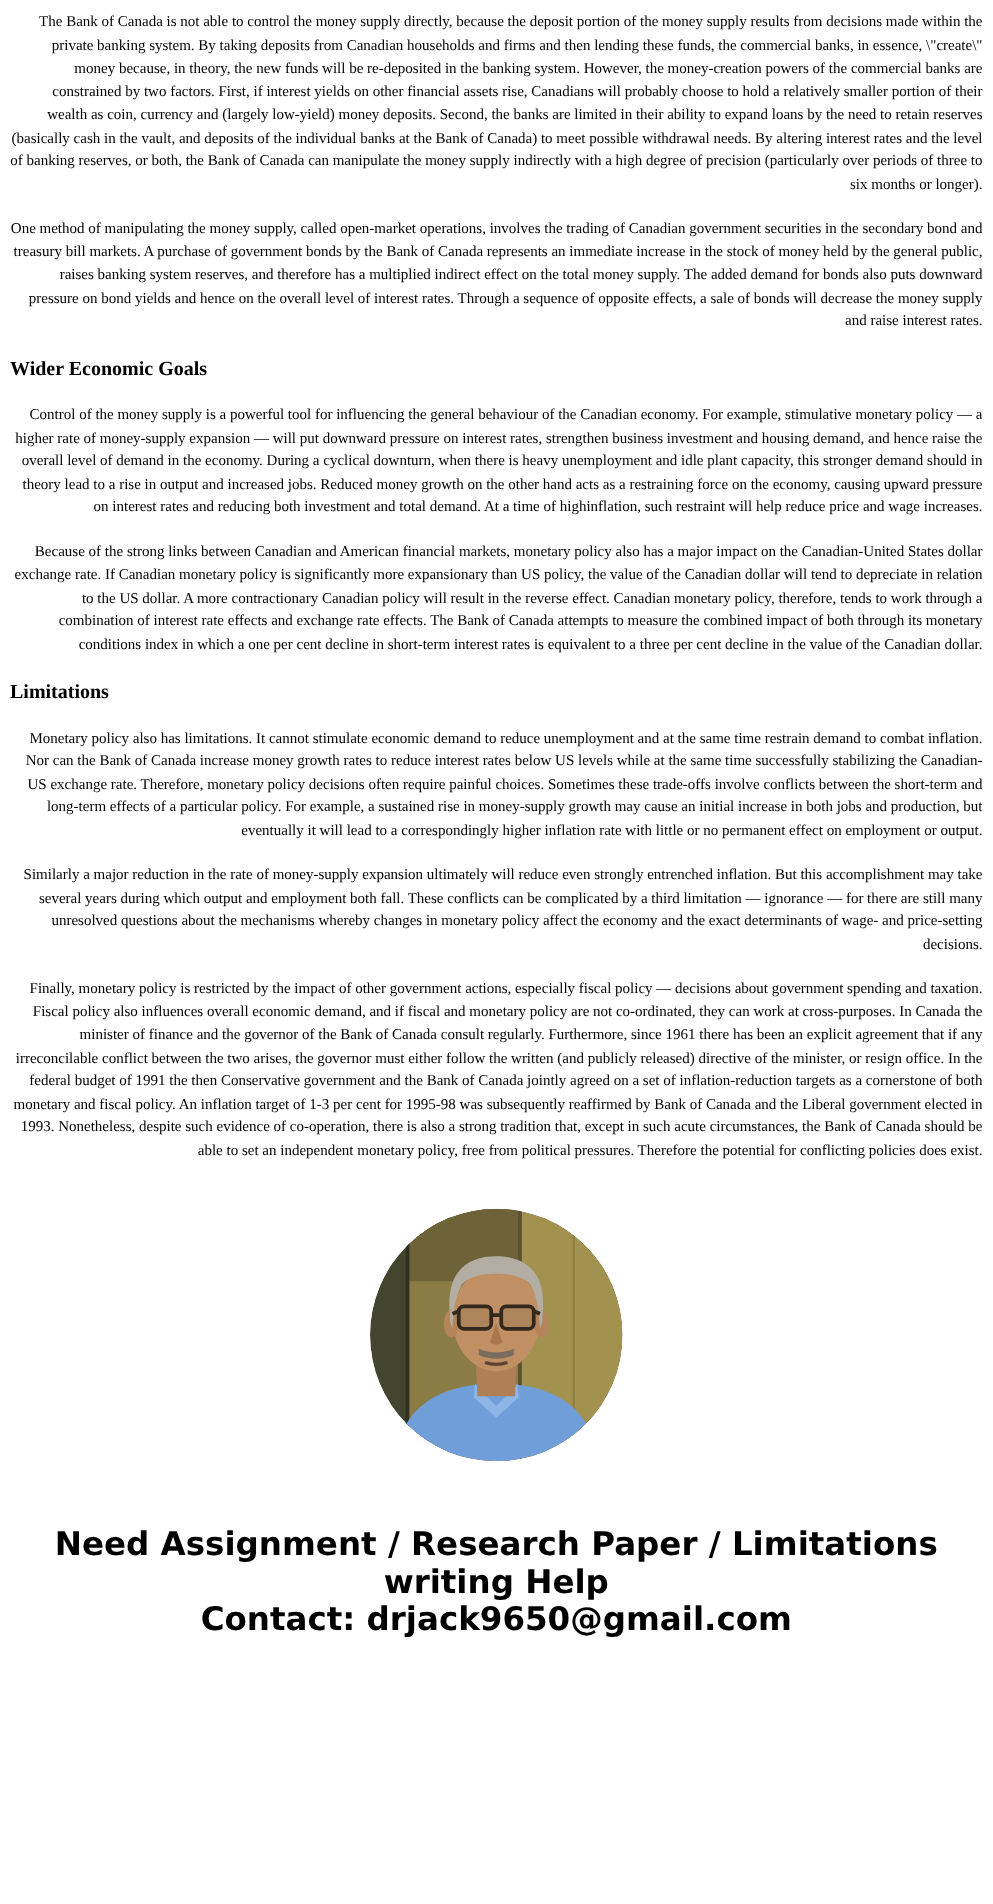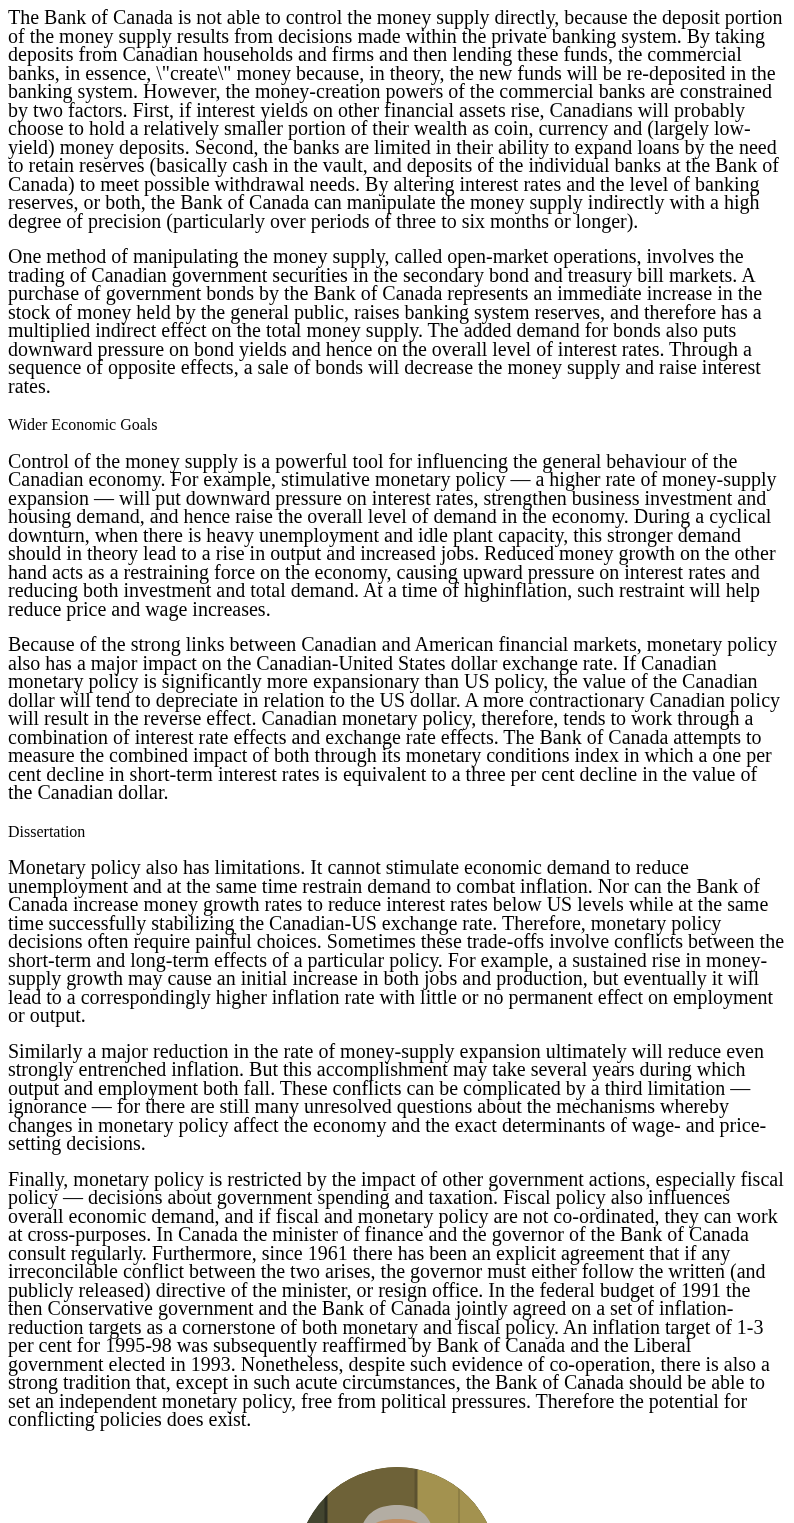--- a/index.html
+++ b/index.html
@@ -10,29 +10,29 @@
     color: #000000;
     font-family: "Liberation Serif", serif;
   }
   .page {
     position: relative;
     width: 794px;
     min-height: 1523px;
     padding: 8px 8px 24px 8px;
   }
   .body-text {
-    font-size: 20px;
+    font-size: 12px;
     line-height: 18.5px;
     margin: 0 0 17px 0;
-    text-align: left;
+    text-align: right;
   }
   .section-heading {
     font-size: 16px;
     line-height: 18.5px;
-    font-weight: normal;
+    font-weight: bold;
     margin: 21px 0 17px 0;
   }
   .photo-wrap {
     width: 202px;
     height: 202px;
     margin: 38px auto 0 auto;
     border-radius: 50%;
     overflow: hidden;
   }
   .photo-wrap svg { display: block; }
@@ -54,21 +54,21 @@
 <main class="page">
 
   <p class="body-text">The Bank of Canada is not able to control the money supply directly, because the deposit portion of the money supply results from decisions made within the private banking system. By taking deposits from Canadian households and firms and then lending these funds, the commercial banks, in essence, \"create\" money because, in theory, the new funds will be re-deposited in the banking system. However, the money-creation powers of the commercial banks are constrained by two factors. First, if interest yields on other financial assets rise, Canadians will probably choose to hold a relatively smaller portion of their wealth as coin, currency and (largely low-yield) money deposits. Second, the banks are limited in their ability to expand loans by the need to retain reserves (basically cash in the vault, and deposits of the individual banks at the Bank of Canada) to meet possible withdrawal needs. By altering interest rates and the level of banking reserves, or both, the Bank of Canada can manipulate the money supply indirectly with a high degree of precision (particularly over periods of three to six months or longer).</p>
   <p class="body-text">One method of manipulating the money supply, called open-market operations, involves the trading of Canadian government securities in the secondary bond and treasury bill markets. A purchase of government bonds by the Bank of Canada represents an immediate increase in the stock of money held by the general public, raises banking system reserves, and therefore has a multiplied indirect effect on the total money supply. The added demand for bonds also puts downward pressure on bond yields and hence on the overall level of interest rates. Through a sequence of opposite effects, a sale of bonds will decrease the money supply and raise interest rates.</p>
 
   <p class="section-heading">Wider Economic Goals</p>
 
   <p class="body-text">Control of the money supply is a powerful tool for influencing the general behaviour of the Canadian economy. For example, stimulative monetary policy — a higher rate of money-supply expansion — will put downward pressure on interest rates, strengthen business investment and housing demand, and hence raise the overall level of demand in the economy. During a cyclical downturn, when there is heavy unemployment and idle plant capacity, this stronger demand should in theory lead to a rise in output and increased jobs. Reduced money growth on the other hand acts as a restraining force on the economy, causing upward pressure on interest rates and reducing both investment and total demand. At a time of highinflation, such restraint will help reduce price and wage increases.</p>
   <p class="body-text">Because of the strong links between Canadian and American financial markets, monetary policy also has a major impact on the Canadian-United States dollar exchange rate. If Canadian monetary policy is significantly more expansionary than US policy, the value of the Canadian dollar will tend to depreciate in relation to the US dollar. A more contractionary Canadian policy will result in the reverse effect. Canadian monetary policy, therefore, tends to work through a combination of interest rate effects and exchange rate effects. The Bank of Canada attempts to measure the combined impact of both through its monetary conditions index in which a one per cent decline in short-term interest rates is equivalent to a three per cent decline in the value of the Canadian dollar.</p>
 
-  <p class="section-heading">Dissertation</p>
+  <p class="section-heading">Limitations</p>
 
   <p class="body-text">Monetary policy also has limitations. It cannot stimulate economic demand to reduce unemployment and at the same time restrain demand to combat inflation. Nor can the Bank of Canada increase money growth rates to reduce interest rates below US levels while at the same time successfully stabilizing the Canadian-US exchange rate. Therefore, monetary policy decisions often require painful choices. Sometimes these trade-offs involve conflicts between the short-term and long-term effects of a particular policy. For example, a sustained rise in money-supply growth may cause an initial increase in both jobs and production, but eventually it will lead to a correspondingly higher inflation rate with little or no permanent effect on employment or output.</p>
   <p class="body-text">Similarly a major reduction in the rate of money-supply expansion ultimately will reduce even strongly entrenched inflation. But this accomplishment may take several years during which output and employment both fall. These conflicts can be complicated by a third limitation — ignorance — for there are still many unresolved questions about the mechanisms whereby changes in monetary policy affect the economy and the exact determinants of wage- and price-setting decisions.</p>
   <p class="body-text">Finally, monetary policy is restricted by the impact of other government actions, especially fiscal policy — decisions about government spending and taxation. Fiscal policy also influences overall economic demand, and if fiscal and monetary policy are not co-ordinated, they can work at cross-purposes. In Canada the minister of finance and the governor of the Bank of Canada consult regularly. Furthermore, since 1961 there has been an explicit agreement that if any irreconcilable conflict between the two arises, the governor must either follow the written (and publicly released) directive of the minister, or resign office. In the federal budget of 1991 the then Conservative government and the Bank of Canada jointly agreed on a set of inflation-reduction targets as a cornerstone of both monetary and fiscal policy. An inflation target of 1-3 per cent for 1995-98 was subsequently reaffirmed by Bank of Canada and the Liberal government elected in 1993. Nonetheless, despite such evidence of co-operation, there is also a strong tradition that, except in such acute circumstances, the Bank of Canada should be able to set an independent monetary policy, free from political pressures. Therefore the potential for conflicting policies does exist.</p>
 
   <div class="photo-wrap">
     <svg width="202" height="202" viewBox="0 0 202 202" aria-hidden="true">
       <defs>
         <clipPath id="avclip">
             <circle cx="101" cy="101" r="101"></circle>

